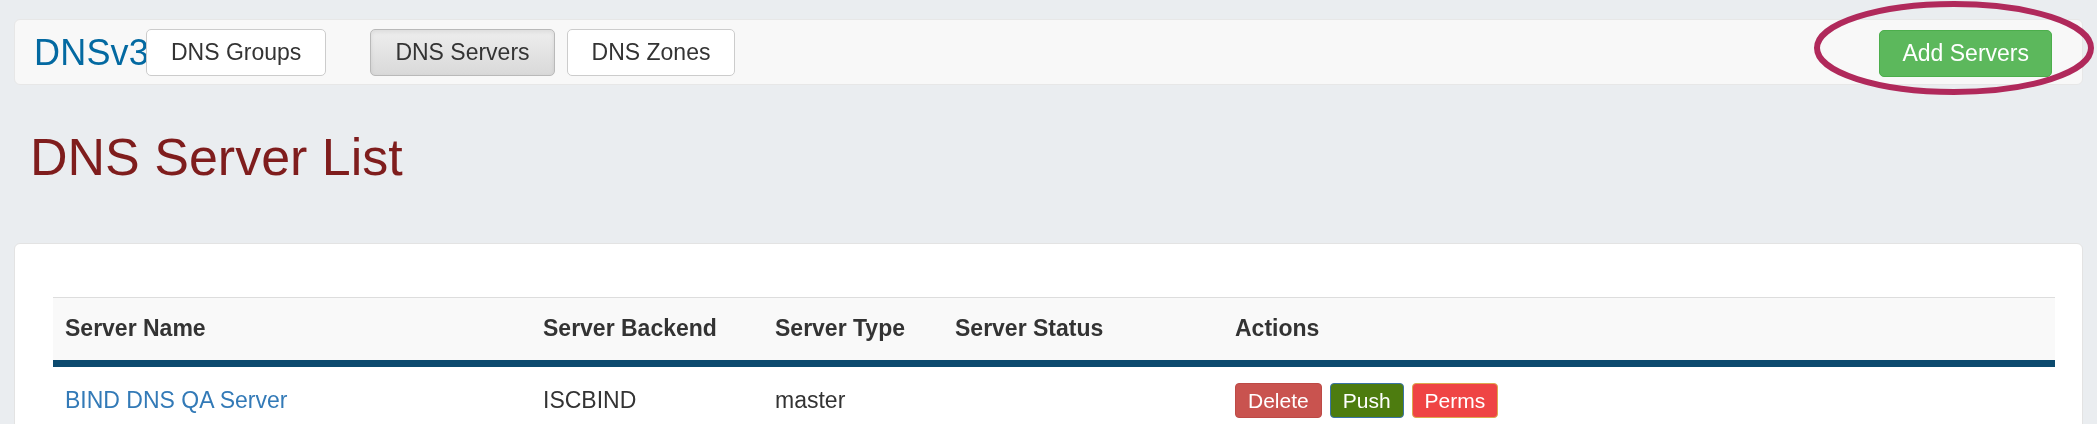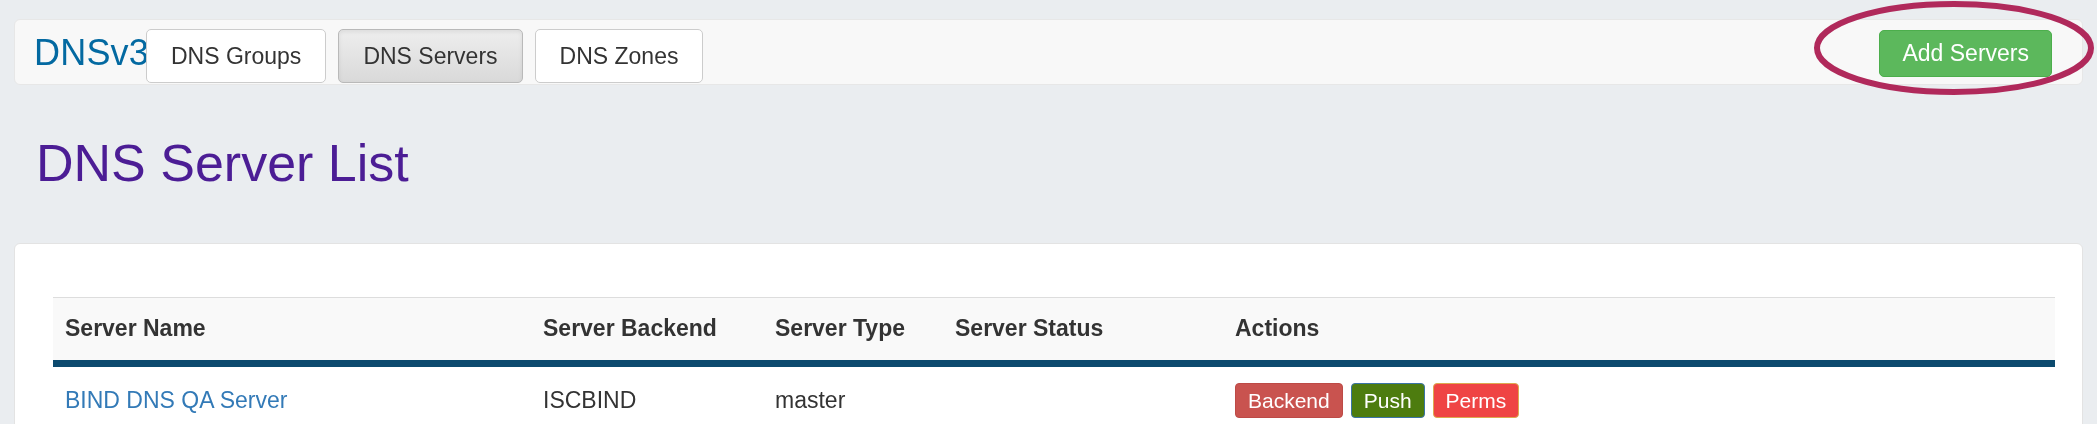--- a/index.html
+++ b/index.html
@@ -38,40 +38,41 @@
     white-space: nowrap;
   }
   .nav-buttons {
     position: absolute;
     left: 131px;
     top: 9px;
     display: flex;
     gap: 12px;
   }
   .nav-btn {
-    height: 54px;
+    height: 47px;
     padding: 0 24px;
     display: flex;
     align-items: center;
     justify-content: center;
     font-size: 23px;
     color: #333333;
     background: #ffffff;
     background-image: linear-gradient(to bottom, #ffffff 0%, #ffffff 100%);
     border: 1px solid #cccccc;
     border-radius: 5px;
     box-sizing: border-box;
     white-space: nowrap;
     cursor: pointer;
     user-select: none;
   }
   .nav-btn.active {
     background-image: linear-gradient(to bottom, #eeeeee 0%, #d9d9d9 100%);
     border-color: #b9b9b9;
     box-shadow: inset 0 2px 4px rgba(0,0,0,0.08);
+    margin-left: 32px;
   }
 
   .add-server-btn {
     position: absolute;
     right: 30px;
     top: 10px;
     height: 47px;
     padding: 0 22px;
     display: flex;
     align-items: center;
@@ -97,23 +98,23 @@
     pointer-events: none;
   }
 
   
   .page-title {
     position: absolute;
     left: 24px;
     top: 122px;
     font-size: 52px;
     font-weight: normal;
-    color: #4c1d95;
+    color: #7f1d1d;
     line-height: 58px;
-    margin: 12px;
+    margin: 6px;
     white-space: nowrap;
   }
 
   
   .card {
     position: absolute;
     left: 14px;
     top: 243px;
     width: 2069px;
     height: 200px;
@@ -235,21 +236,21 @@
     <tbody>
       <tr>
         <td class="col-name">
           <a class="server-link">BIND DNS QA Server</a>
         </td>
         <td class="col-backend">ISCBIND</td>
         <td class="col-type">master</td>
         <td class="col-status"></td>
         <td class="col-actions">
           <div class="action-group">
-            <span class="act-btn act-delete">Backend</span>
+            <span class="act-btn act-delete">Delete</span>
             <span class="act-btn act-push">Push</span>
             <span class="act-btn act-perms">Perms</span>
           </div>
         </td>
       </tr>
     </tbody>
   </table>
 
 </div>
 

